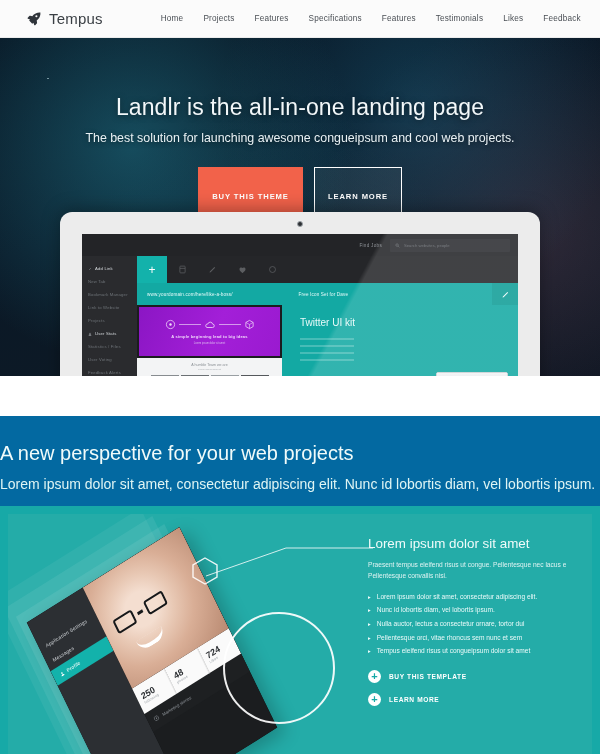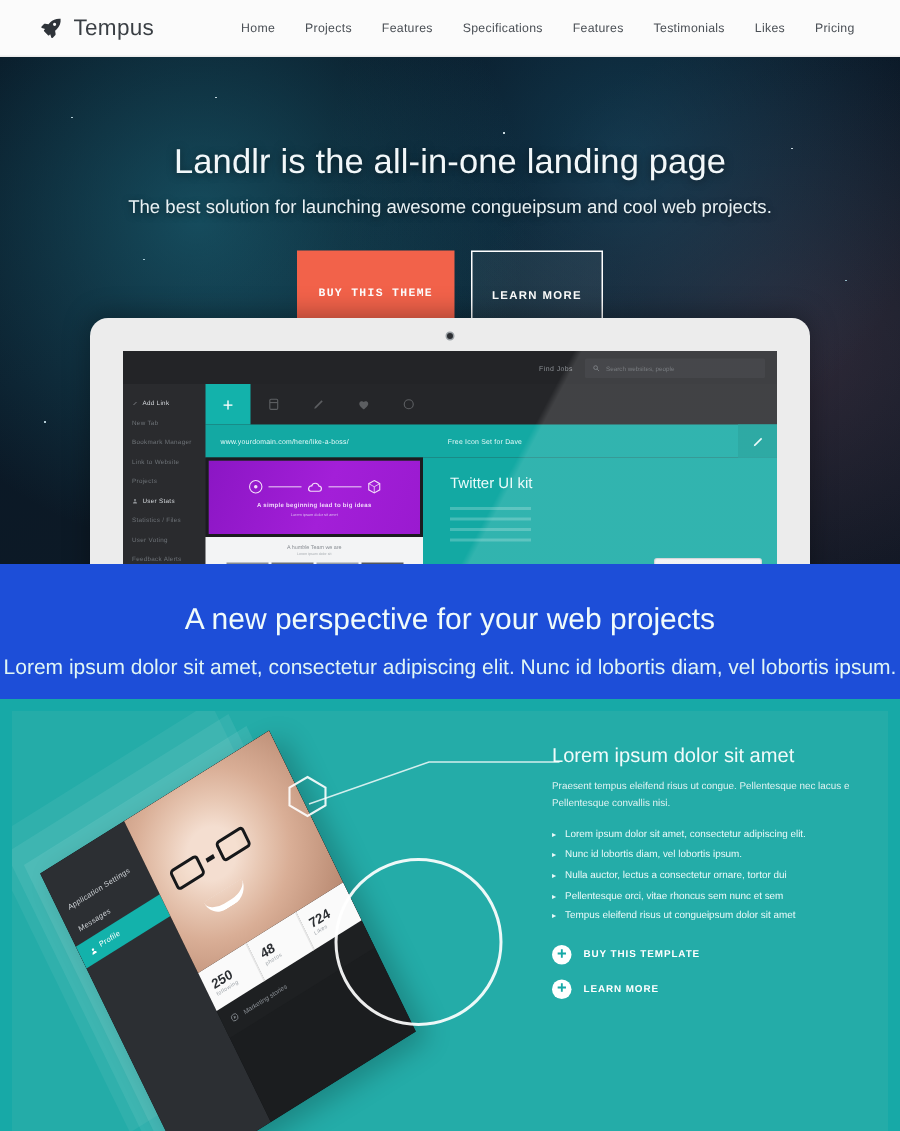--- a/index.html
+++ b/index.html
@@ -62,21 +62,21 @@
     letter-spacing: .1px; text-shadow: 0 1px 6px rgba(0,0,0,.5); margin-top: 24px;
   }
   .hero-sub {
     margin-top: 10px; font-size: 12.4px; font-weight: 400; color: #e9f1f4;
     text-shadow: 0 1px 5px rgba(0,0,0,.5);
   }
   .hero-buttons { margin-top: 22px; display: flex; justify-content: center; gap: 11px; }
   .btn-primary {
     background: #f2624a; color: #fff; border: none;
     padding: 25px 0; width: 105px; font-size: 7.6px; font-weight: bold;
-    letter-spacing: .9px; cursor: pointer; font-family: Liberation Mono, monospace;
+    letter-spacing: .9px; cursor: pointer; font-family: Liberation Sans, sans-serif;
   }
   .btn-ghost {
     background: rgba(255,255,255,.06); color: #fff; border: 1px solid #fff;
     padding: 9px 0; width: 88px; font-size: 7.6px; font-weight: bold;
     letter-spacing: .9px; cursor: pointer; font-family: inherit;
   }
 
   
   .laptop {
     position: absolute; left: 60px; top: 174px; width: 480px; height: 230px;
@@ -161,22 +161,22 @@
     background: #f7f8f9; border: 1px solid #ccd0d4; border-radius: 2px;
   }
   .ws-head { height: 11px; background: linear-gradient(#f2f3f5,#e3e5e8); display: flex; align-items: center; justify-content: space-between; padding: 0 3px; }
   .sheen {
     position: absolute; inset: 0; pointer-events: none;
     background: linear-gradient(118deg, rgba(255,255,255,0) 55%, rgba(255,255,255,.13) 56%, rgba(255,255,255,.13) 100%);
   }
 
   
   .band {
-    position: relative; height: 90px; background: #1d4ed8; z-index: 5;
-    text-align: center; padding-top: 26px;
+    position: relative; height: 90px; background: #0369a1; z-index: 5;
+    padding-top: 26px; margin-top: 40px;
   }
   .band-title { font-size: 20px; color: #f0fbfa; font-weight: 400; }
   .band-sub { margin-top: 11px; font-size: 14px; color: #dff5f4; }
 
   
   .feature { position: relative; height: 288px; background: #17a9a7; overflow: hidden; }
   .feature-inner { position: absolute; inset: 8px 8px 0 8px; background: #24aca8; overflow: hidden; }
 
   .phone-wrap { position: absolute; left: 10px; top: 20px; width: 330px; height: 270px; }
   .shadow-layer {
@@ -255,21 +255,21 @@
       <span class="brand-name">Tempus</span>
     </div>
     <div class="nav-links">
       <a class="nav-link">Home</a>
       <a class="nav-link">Projects</a>
       <a class="nav-link">Features</a>
       <a class="nav-link">Specifications</a>
       <a class="nav-link">Features</a>
       <a class="nav-link">Testimonials</a>
       <a class="nav-link">Likes</a>
-      <a class="nav-link">Pricing</a>
+      <a class="nav-link">Feedback</a>
     </div>
   </div>
 
   <div class="hero">
     <div class="stars"></div>
     <div class="hero-inner">
       <h1 class="hero-title">Landlr is the all-in-one landing page</h1>
       <p class="hero-sub">The best solution for launching awesome congueipsum and cool web projects.</p>
       <div class="hero-buttons">
         <button class="btn-primary">BUY THIS THEME</button>

